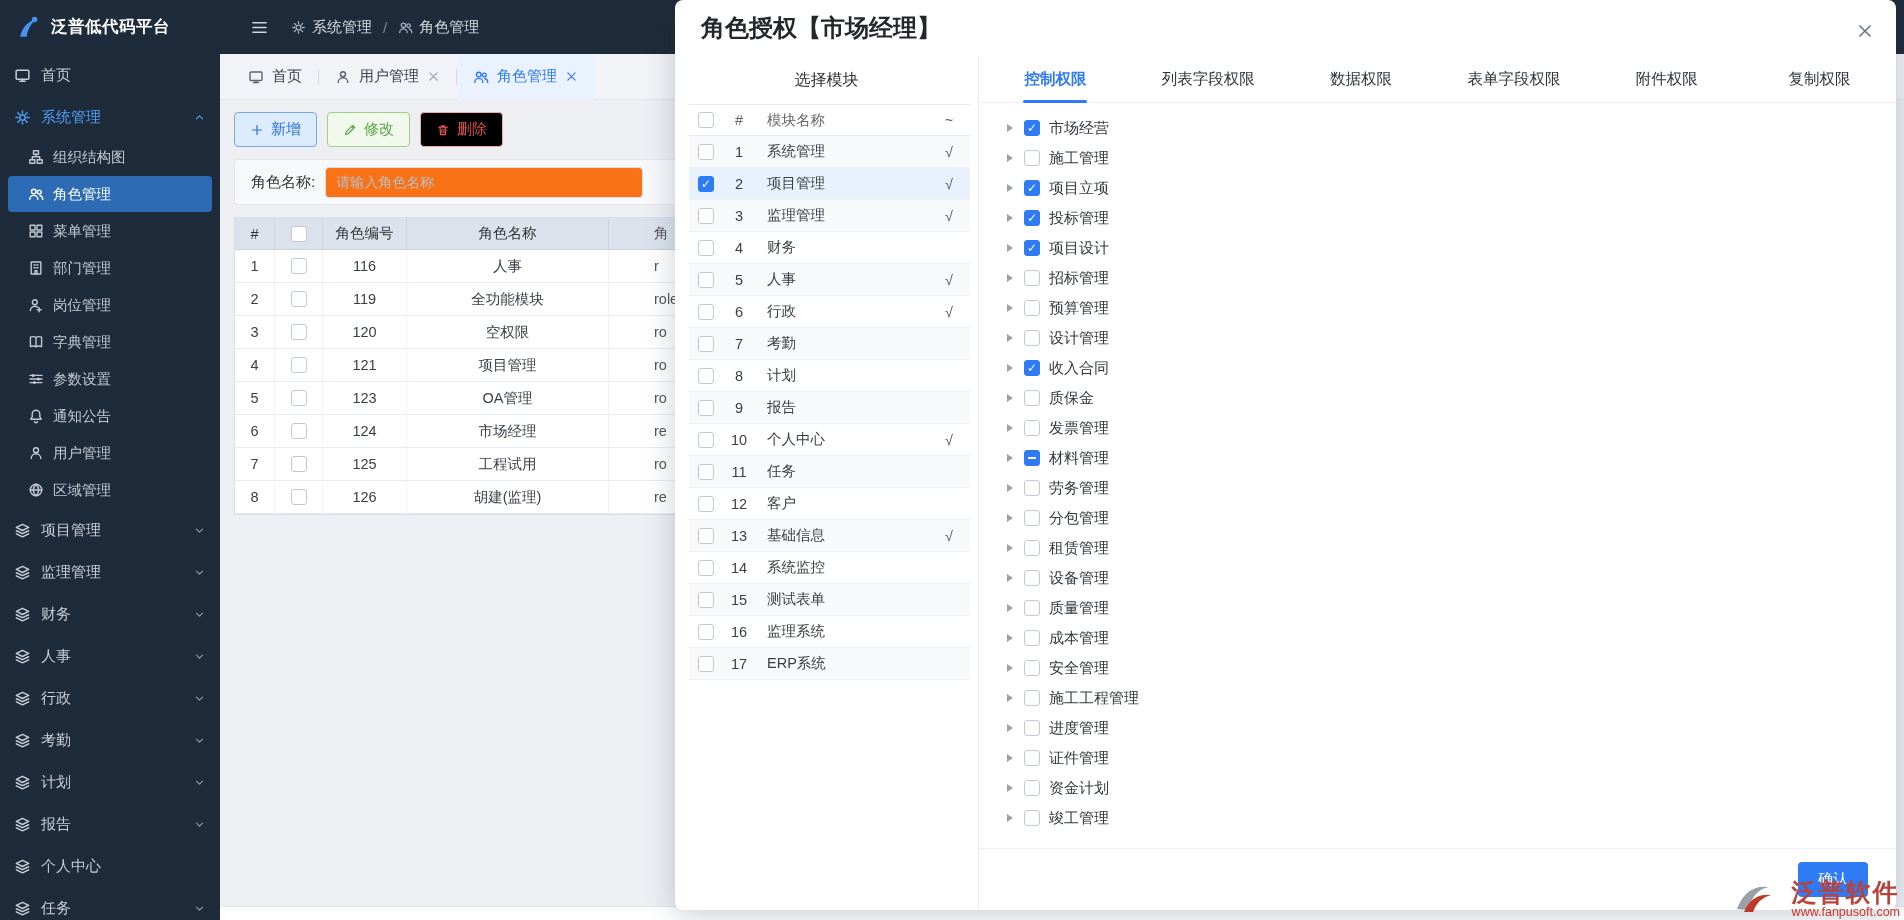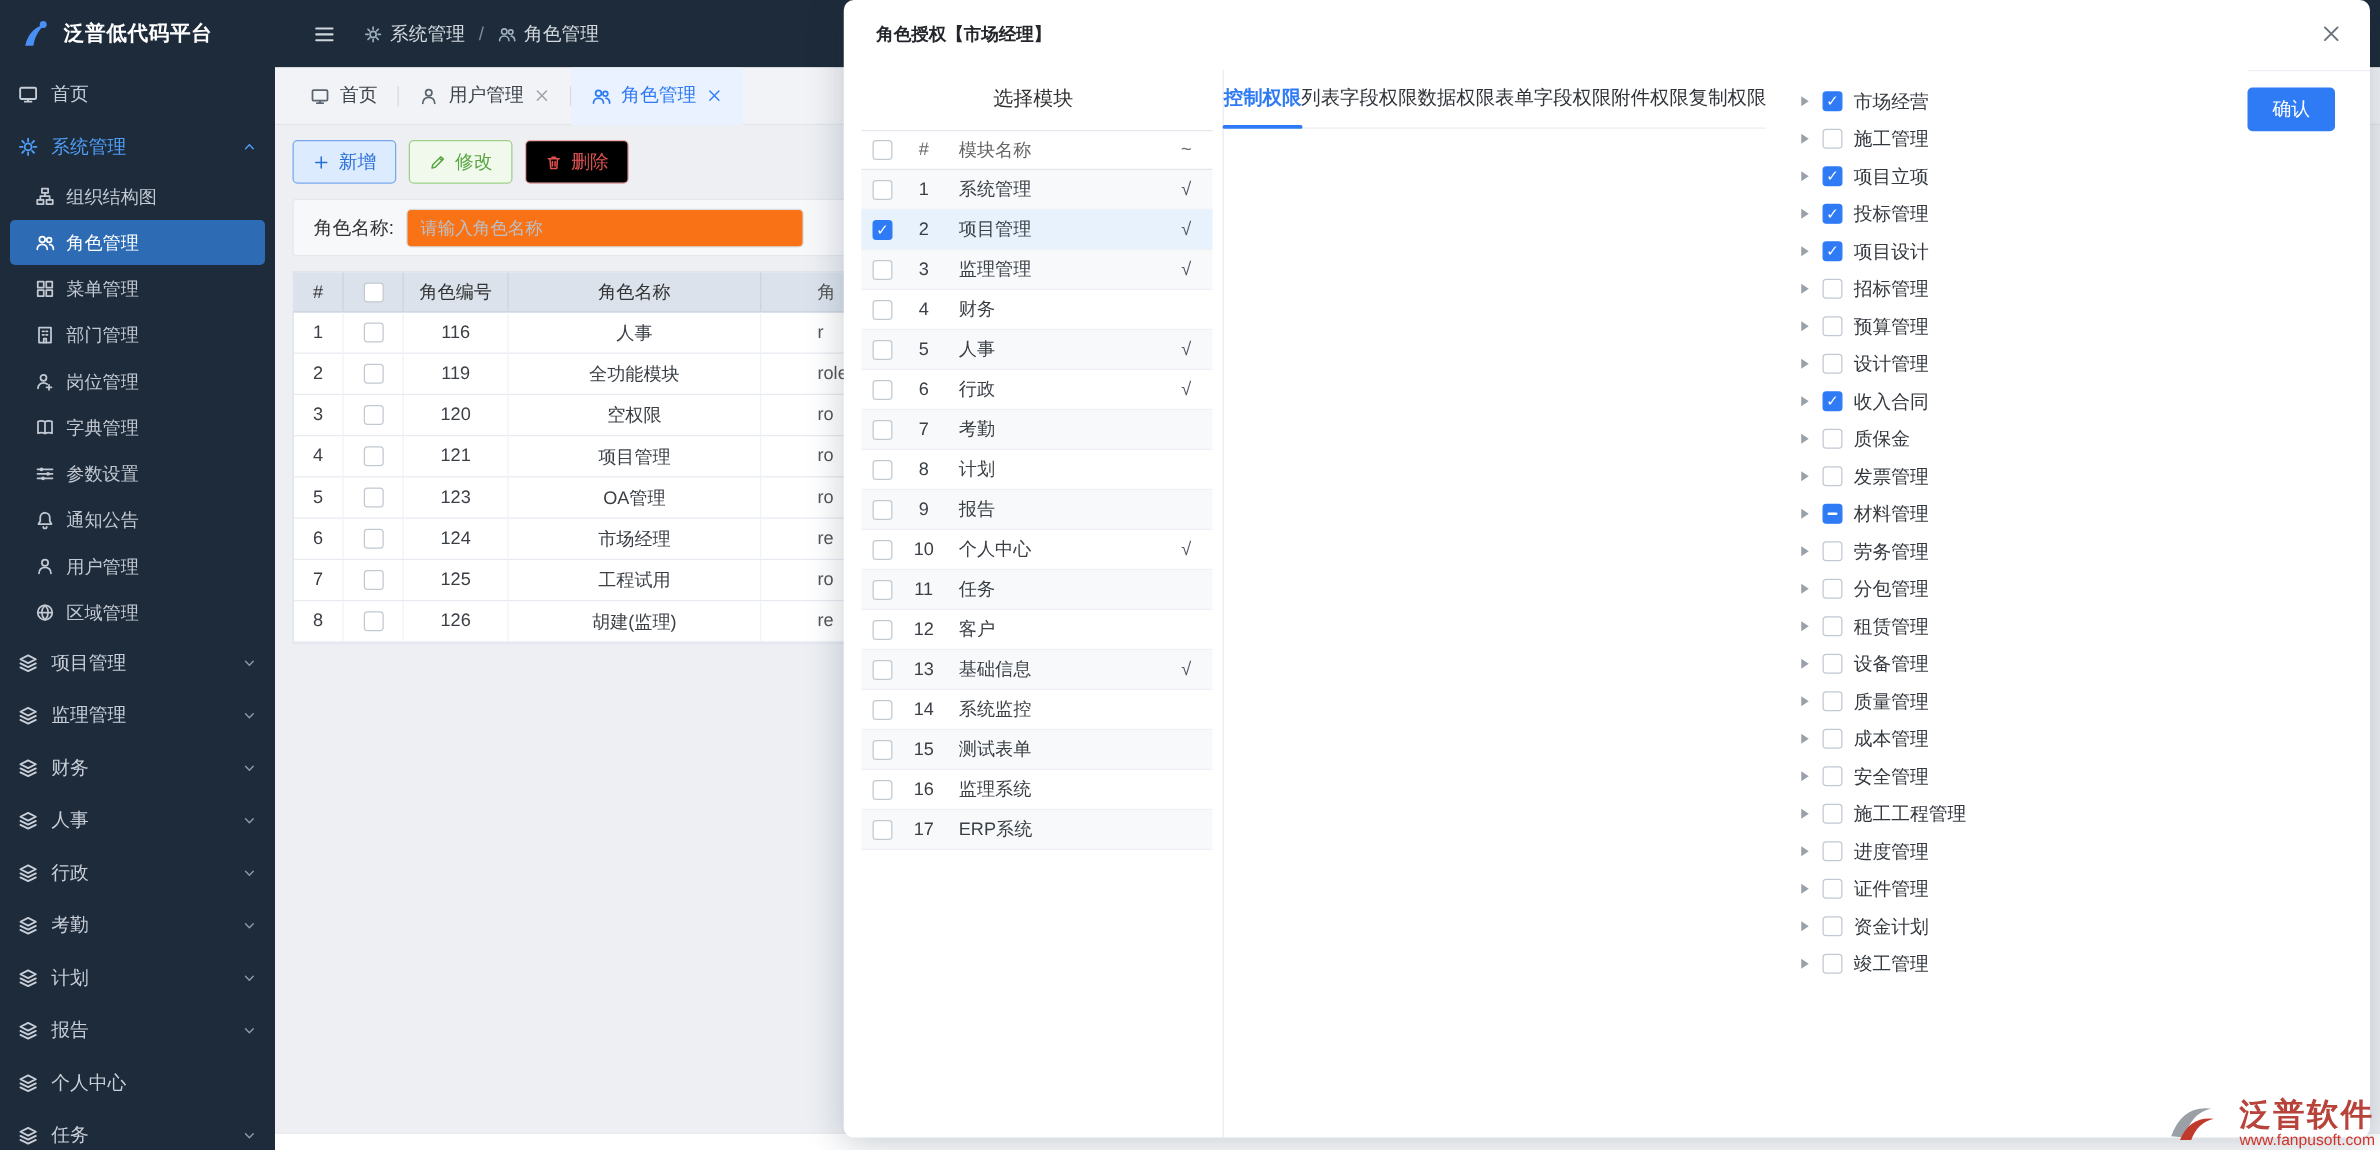--- a/index.html
+++ b/index.html
@@ -85,41 +85,41 @@
   .cb.on { background:var(--accent,#2f7bf5); border-color:var(--accent,#2f7bf5); }
   .cb.on::after { content:"✓"; color:#fff; font-size:12px; font-weight:700; line-height:1; }
   .cb.ind { background:var(--accent,#2f7bf5); border-color:var(--accent,#2f7bf5); }
   .cb.ind::after { content:""; width:8px; height:2px; background:#fff; border-radius:1px; }
 
   
   #modal { position:absolute; left:675px; top:0; width:1221px; height:910px; background:#fff;
     border-radius:8px; box-shadow:0 6px 30px rgba(15,35,60,.22); z-index:20;
     display:flex; flex-direction:column; }
   .m-head { height:56px; flex:none; display:flex; align-items:center; padding:0 26px;
-    font-size:14px; font-weight:700; color:#23262b; position:relative; }
+    font-size:24px; font-weight:700; color:#23262b; position:relative; }
   .m-close { position:absolute; right:22px; top:18px; width:18px; height:18px; color:#6b7280; cursor:pointer; }
   .m-close svg { width:100%; height:100%; }
   .m-body { flex:1; display:flex; min-height:0; }
 
   .mp { width:304px; flex:none; border-right:1px solid #e7ebf0; display:flex; flex-direction:column; }
   .mp-title { height:48px; line-height:48px; text-align:center; font-size:16px; color:#333; }
   .mp-table { margin:0 8px 0 14px; font-size:14.5px; }
   .mp-row { display:grid; grid-template-columns:34px 32px 1fr 42px; align-items:center; height:32px;
     border-bottom:1px solid #eef1f5; }
   .mp-row > div { display:flex; align-items:center; }
   .mp-row .cbx { justify-content:center; }
   .mp-row .sq { justify-content:center; color:#3a3f45; }
   .mp-row .nm { justify-content:flex-start; color:#3a3f45;margin-left:12px; }
   .mp-row .tk { justify-content:center; color:#556; }
   .mp-head { color:#666; border-top:1px solid #e4e8ee; border-bottom:1px solid #e4e8ee; }
   .mp-head .nm, .mp-head .sq, .mp-head .tk { color:#666; }
   #module-rows .mp-row:nth-child(odd) { background:#f7f9fb; }
   #module-rows .mp-row.sel { background:var(--selected-row-bg,#e7f2fd); }
 
-  .rp { flex:1; display:flex; flex-direction:row; min-width:0; }
+  .rp { flex:1; display:flex; flex-direction:column; min-width:0; }
   .perm-tabs { height:47px; flex:none; display:flex; border-bottom:1px solid #ebeef2; }
   .ptab { flex:1; text-align:center; line-height:46px; font-size:15.5px; color:#2f343a;
     cursor:pointer; position:relative; white-space:nowrap; }
   .ptab.active { color:var(--accent,#2f7bf5); font-weight:600; }
   .ptab.active::after { content:""; position:absolute; left:50%; transform:translateX(-50%);
     bottom:-1px; width:64px; height:3px; background:var(--accent,#2f7bf5); border-radius:2px; }
   .tree { flex:1; overflow:hidden; padding:10px 0 0 28px; }
   .tree-row { height:30px; display:flex; align-items:center; }
   .caret { width:0; height:0; border-left:6px solid #9aa0a8; border-top:4.5px solid transparent;
     border-bottom:4.5px solid transparent; margin-right:11px; flex:none; cursor:pointer; }

